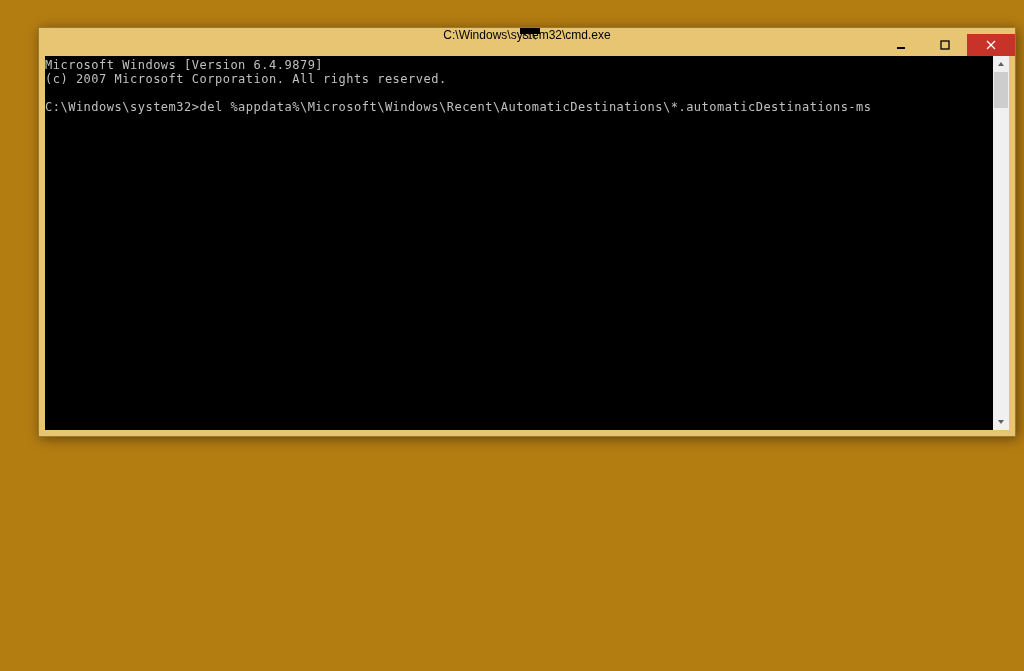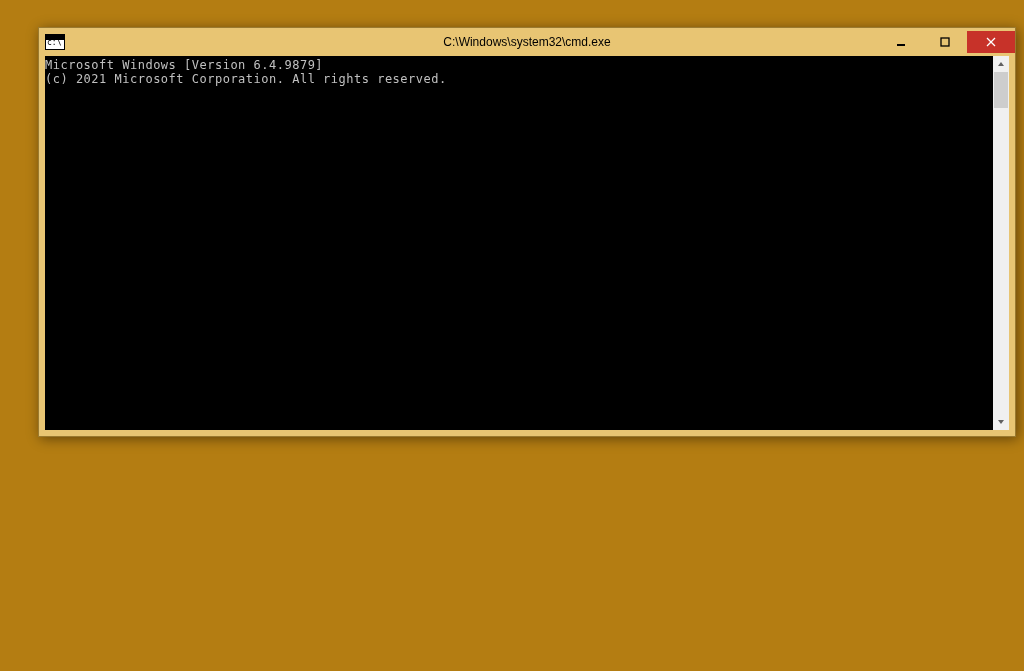--- a/index.html
+++ b/index.html
@@ -19,20 +19,21 @@
       background: #e8c573;
       border: 1px solid #9a7a30;
       box-shadow: 2px 2px 12px rgba(0,0,0,0.45);
     }
     .titlebar {
       height: 28px;
       background: #e8c573;
       display: flex;
       align-items: center;
       position: relative;
+      flex-direction: column;
     }
     .ticon {
       width: 20px;
       height: 16px;
       margin-left: 6px;
       background: #fff;
       border: 1px solid #000;
       position: relative;
     }
     .ticon::before {
@@ -145,21 +146,21 @@
       </div>
       <div class="wbtn close">
         <svg width="10" height="10" viewBox="0 0 10 10">
             <line x1="1" y1="1" x2="9" y2="9" stroke="#fff" stroke-width="1.3"></line>
             <line x1="9" y1="1" x2="1" y2="9" stroke="#fff" stroke-width="1.3"></line>
           </svg>
       </div>
     </div>
   </div>
   <div class="client">
-    <div class="term"><div>Microsoft Windows [Version 6.4.9879]</div><div>(c) 2021 Microsoft Corporation. All rights reserved.</div><div class="blank"></div><div class="blank"></div></div>
+    <div class="term"><div>Microsoft Windows [Version 6.4.9879]</div><div>(c) 2007 Microsoft Corporation. All rights reserved.</div><div class="blank"></div><div>C:\Windows\system32&gt;del %appdata%\Microsoft\Windows\Recent\AutomaticDestinations\*.automaticDestinations-ms</div><div class="blank"></div></div>
     <div class="scrollbar">
       <div class="sarrow">
         <svg width="8" height="8" viewBox="0 0 8 8">
             <polygon points="4,2 7,6 1,6" fill="#606060"></polygon>
           </svg>
       </div>
       <div class="strack">
         <div class="sthumb"></div>
       </div>
       <div class="sarrow bottom">

